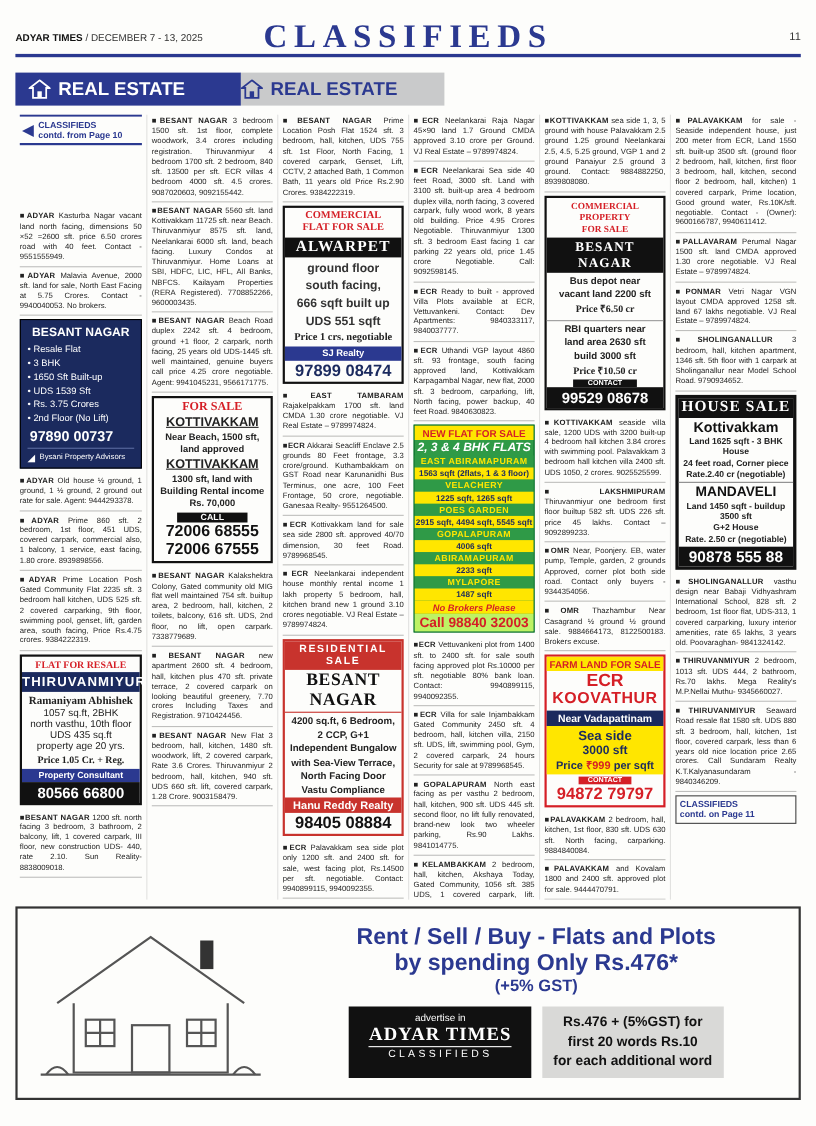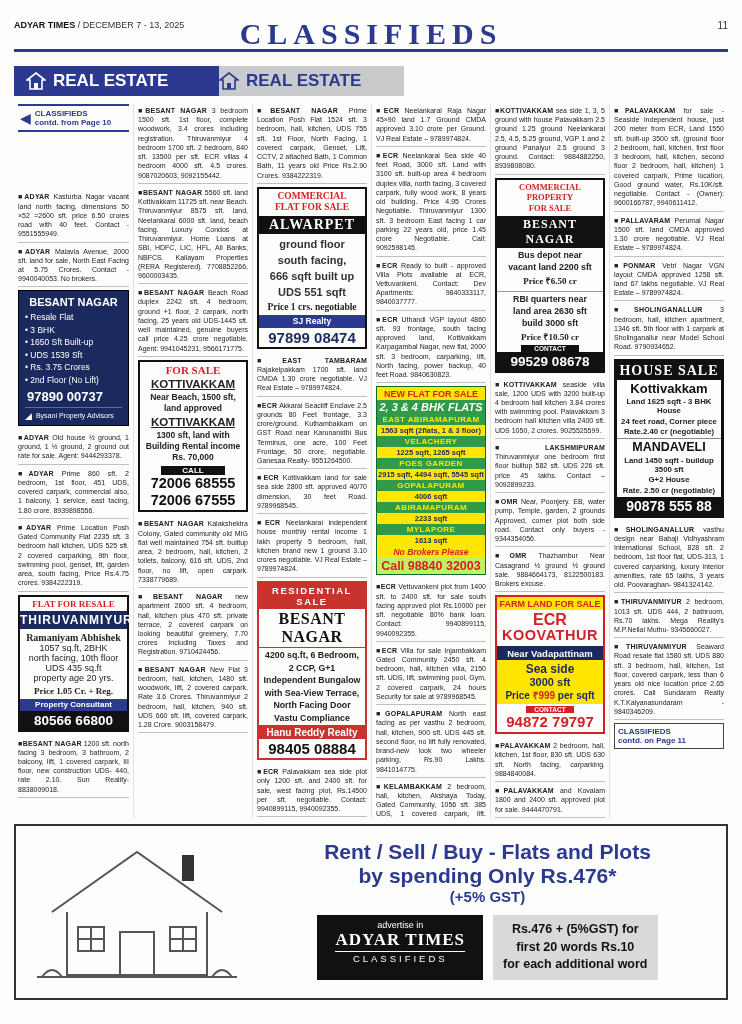--- a/index.html
+++ b/index.html
@@ -1,21 +1,21 @@
 <!DOCTYPE html>
 <html><head>
 <meta charset="utf-8">
 <style>
   * { margin:0; padding:0; box-sizing:border-box; }
   body { background:#888; font-family:"Liberation Sans", sans-serif; }
   .page { width:742px; height:1024px; background:#fdfdfb; margin:0 auto; position:relative;
           padding:20px 14px 10px 14px; overflow:hidden; color:#222; }
 
   
-  .hdr { display:flex; align-items:flex-start; border-bottom:3px solid #2B3990; padding-bottom:2px; }
+  .hdr { display:flex; align-items:center; border-bottom:3px solid #2B3990; padding-bottom:2px; }
   .masthead { font-size:9px; width:240px; color:#333; }
   .masthead b { color:#111; }
   .hdr-title { flex:1; text-align:center; font-family:"Liberation Serif", serif; font-weight:bold;
                font-size:30px; letter-spacing:6px; color:#2B3990; line-height:0.9; }
   .pageno { width:240px; text-align:right; font-size:10px; color:#333; }
 
   
   .secbar { display:flex; margin:14px 0 8px 0; height:30px; }
   .re-left { background:#2B3990; color:#fff; width:205px; display:flex; align-items:center; gap:7px;
              padding-left:12px; font-weight:bold; font-size:17px; }
@@ -205,21 +205,21 @@
           </div>
       </div>
       <p class="ad"><b>■ADYAR</b><span> Old house ½ ground, 1 ground, 1 ½ ground, 2 ground out rate for sale. Agent: 9444293378.</span></p>
       <p class="ad"><b>■ADYAR</b><span> Prime 860 sft. 2 bedroom, 1st floor, 451 UDS, covered carpark, commercial also, 1 balcony, 1 service, east facing, 1.80 crore. 8939898556.</span></p>
       <p class="ad"><b>■ADYAR</b><span> Prime Location Posh Gated Community Flat 2235 sft. 3 bedroom hall kitchen, UDS 525 sft. 2 covered carparking, 9th floor, swimming pool, genset, lift, garden area, south facing, Price Rs.4.75 crores. 9384222319.</span></p>
       <div class="bx tvm">
         <div class="h1">FLAT FOR RESALE</div>
         <div class="h2">THIRUVANMIYUR</div>
         <div class="nm">Ramaniyam Abhishek</div>
         <div class="ln">1057 sq.ft, 2BHK</div>
-        <div class="ln">north facing, 10th floor</div>
+        <div class="ln">north vasthu, 10th floor</div>
         <div class="ln">UDS 435 sq.ft</div>
         <div class="ln">property age 20 yrs.</div>
         <div class="pr">Price 1.05 Cr. + Reg.</div>
         <div class="pc">Property Consultant</div>
         <div class="ph">80566 66800</div>
       </div>
       <p class="ad"><b>■BESANT NAGAR</b><span> 1200 sft. north facing 3 bedroom, 3 bathroom, 2 balcony, lift, 1 covered carpark, III floor, new construction UDS- 440, rate 2.10. Sun Reality- 8838009018.</span></p>
     </div>
 
     <div class="col">
@@ -285,21 +285,21 @@
         <div class="size">1563 sqft (2flats, 1 &amp; 3 floor)</div>
         <div class="area">VELACHERY</div>
         <div class="size">1225 sqft, 1265 sqft</div>
         <div class="area">POES GARDEN</div>
         <div class="size">2915 sqft, 4494 sqft, 5545 sqft</div>
         <div class="area">GOPALAPURAM</div>
         <div class="size">4006 sqft</div>
         <div class="area">ABIRAMAPURAM</div>
         <div class="size">2233 sqft</div>
         <div class="area">MYLAPORE</div>
-        <div class="size">1613 sqft</div>
+        <div class="size">1487 sqft</div>
         <div class="note">No Brokers Please</div>
         <div class="call">Call 98840 32003</div>
       </div>
       <p class="ad"><b>■ECR</b><span> Vettuvankeni plot from 1400 sft. to 2400 sft. for sale south facing approved plot Rs.10000 per sft. negotiable 80% bank loan. Contact: 9940899115, 9940092355.</span></p>
       <p class="ad"><b>■ECR</b><span> Villa for sale Injambakkam Gated Community 2450 sft. 4 bedroom, hall, kitchen villa, 2150 sft. UDS, lift, swimming pool, Gym, 2 covered carpark, 24 hours Security for sale at 9789968545.</span></p>
       <p class="ad"><b>■GOPALAPURAM</b><span> North east facing as per vasthu 2 bedroom, hall, kitchen, 900 sft. UDS 445 sft. second floor, no lift fully renovated, brand-new look two wheeler parking, Rs.90 Lakhs. 9841014775.</span></p>
       <p class="ad"><b>■KELAMBAKKAM</b><span> 2 bedroom, hall, kitchen, Akshaya Today, Gated Community, 1056 sft. 385 UDS, 1 covered carpark, lift. Contact: 9940362768.</span></p>
     </div>
 
     <div class="col">

